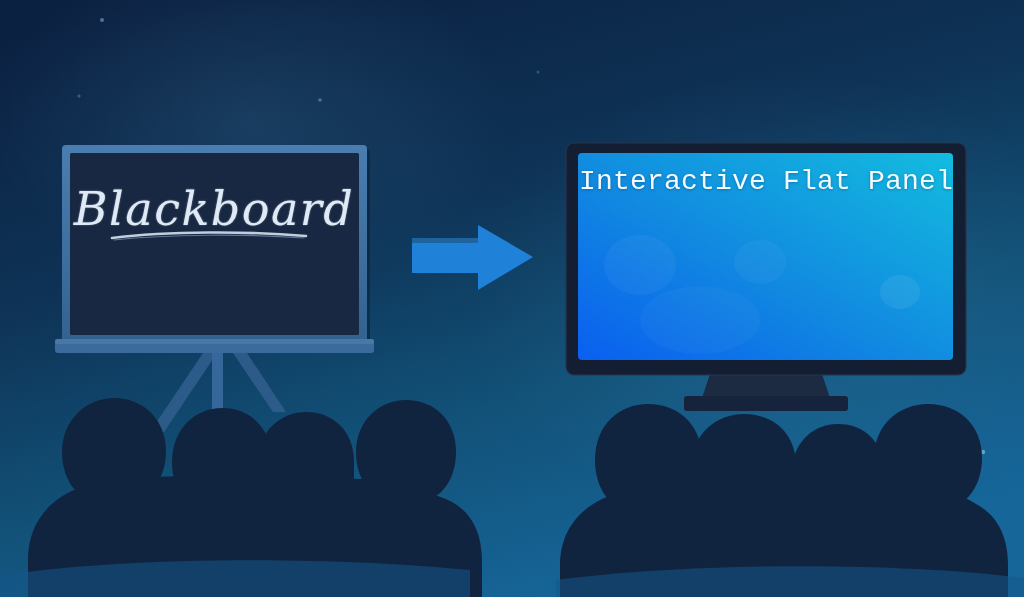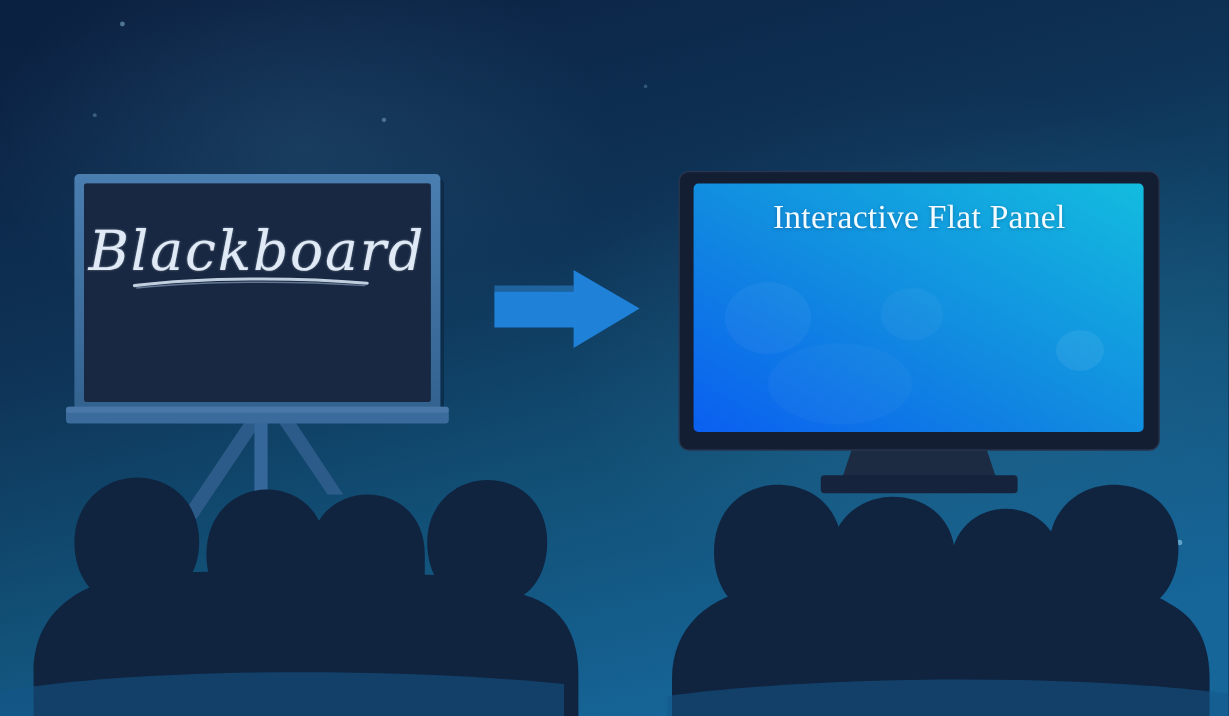--- a/index.html
+++ b/index.html
@@ -29,21 +29,21 @@
   .overlay-text {
     position: absolute;
     white-space: nowrap;
     pointer-events: none;
   }
   #panel-title {
     left: 566px;
     top: 166px;
     width: 400px;
     text-align: center;
-    font-family: Liberation Serif, serif;
+    font-family: Liberation Mono, monospace;
     font-size: 28px;
     font-weight: 400;
     letter-spacing: 0.2px;
     color: #f2fbff;
     text-shadow: 0 1px 3px rgba(0,40,80,0.35);
   }
   #board-title {
     left: 62px;
     top: 182px;
     width: 304px;

